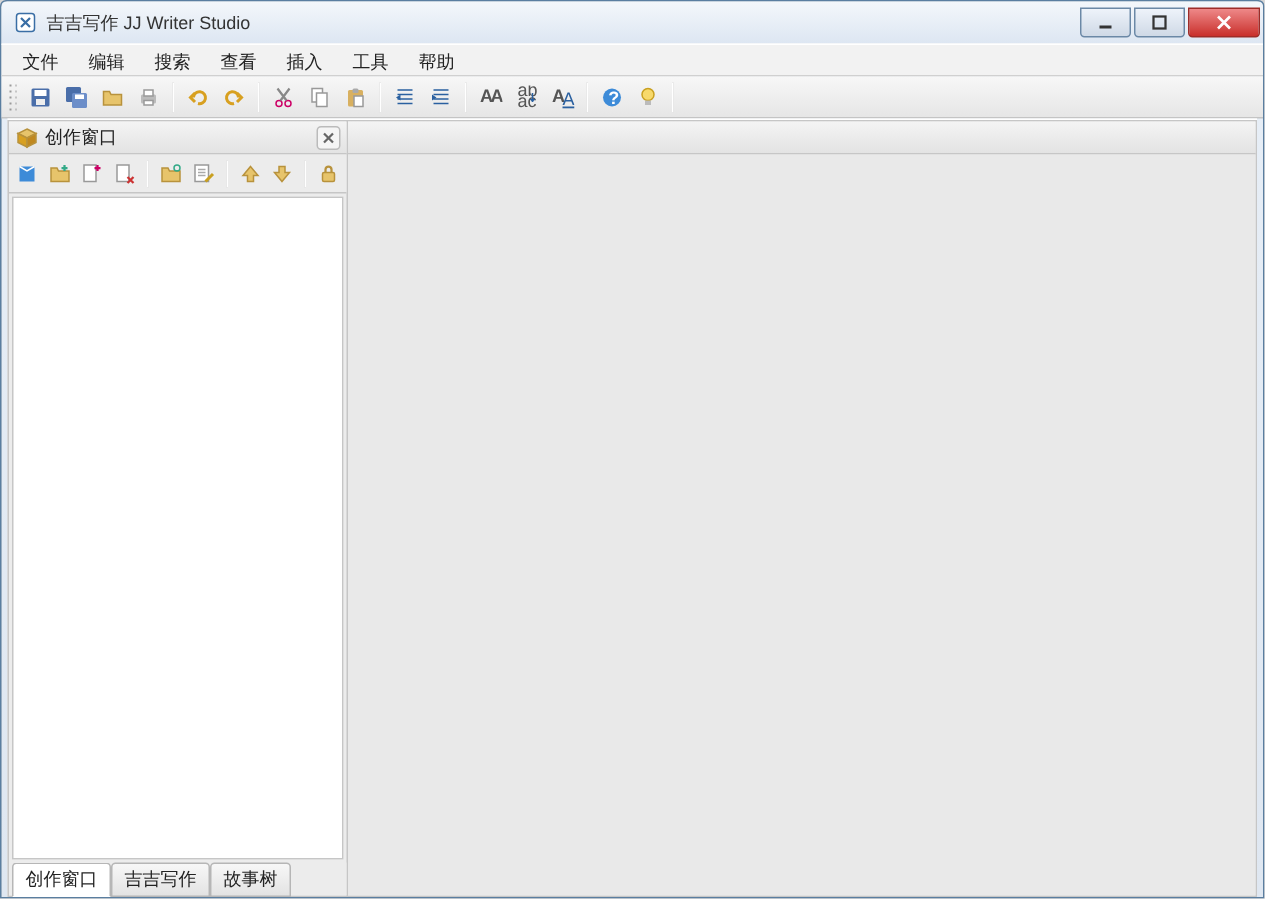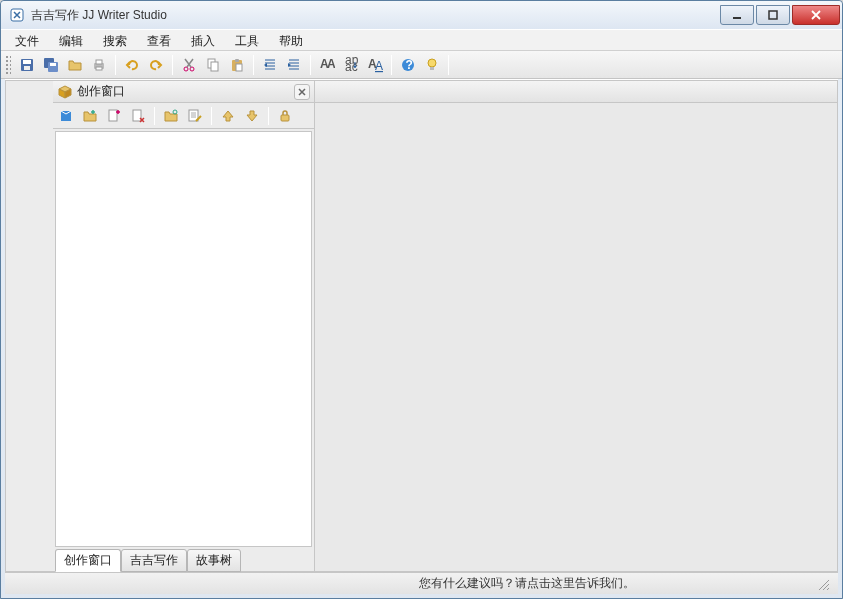--- a/index.html
+++ b/index.html
@@ -17,21 +17,21 @@
 
 .menubar { height: 22px; background: #f2f2f2; border-top: 1px solid #fff; border-bottom: 1px solid #d0d0d0; display: flex; align-items: flex-end; padding: 0 4px; }
 .menubar .menu-item { padding: 0 10px; display: flex; align-items: center; color: #222; cursor: default; }
 
 .toolbar { height: 28px; background: linear-gradient(#f7f7f7, #e6e6e6); border-bottom: 1px solid #c4c4c4; display: flex; align-items: center; padding: 0 4px; }
 .toolbar .grip { width: 6px; height: 20px; margin-right: 4px; background-image: radial-gradient(circle at 2px 2px, #9a9a9a 1px, transparent 1px); background-size: 4px 4px; }
 .toolbar .tb-btn { width: 24px; height: 24px; display: flex; align-items: center; justify-content: center; border-radius: 3px; cursor: pointer; }
 .toolbar .sep { width: 1px; height: 20px; background: #b6b6b6; margin: 0 4px; border-right: 1px solid #fff; }
 
 .body-area { flex: 1; display: flex; background: #ececec; border-top: 1px solid #fff; margin: 0 4px 0 4px; }
-.left-panel { width: 310px; display: flex; flex-direction: column; background: #ececec; border: 1px solid #c6c6c6; padding-left: 47px; }
+.left-panel { width: 227px; display: flex; flex-direction: column; background: #ececec; border: 1px solid #c6c6c6; }
 .panel-header { height: 22px; display: flex; align-items: center; padding: 0 4px; background: linear-gradient(#f4f4f4, #e3e3e3); border-bottom: 1px solid #c6c6c6; }
 .panel-header .ph-icon { width: 16px; height: 16px; margin-right: 4px; }
 .panel-header .ph-title { flex: 1; color: #222; }
 .panel-header .ph-close { width: 16px; height: 16px; border: 1px solid #bbb; border-radius: 3px; display: flex; align-items: center; justify-content: center; background: #f5f5f5; cursor: pointer; }
 .panel-toolbar { height: 26px; display: flex; align-items: center; padding: 0 2px; background: #ececec; border-bottom: 1px solid #c6c6c6; gap: 2px; }
 .panel-toolbar .ptb-btn { width: 22px; height: 22px; display: flex; align-items: center; justify-content: center; border-radius: 2px; cursor: pointer; }
 .panel-toolbar .psep { width: 1px; height: 18px; background: #b6b6b6; margin: 0 3px; border-right: 1px solid #fff; }
 .tree-area { flex: 1; background: #fff; margin: 2px; border: 1px solid #c6c6c6; }
 .panel-tabs { height: 22px; display: flex; align-items: flex-end; background: #ececec; padding: 0 2px; gap: 0; }
 .panel-tabs .ptab { padding: 2px 8px; border: 1px solid #b6b6b6; border-top-left-radius: 3px; border-top-right-radius: 3px; background: linear-gradient(#f7f7f7, #e3e3e3); cursor: pointer; position: relative; top: 1px; color: #222; }
@@ -340,23 +340,14 @@
         <div class="ptab">故事树</div>
       </div>
     </div>
 
     <div class="main-area">
       <div class="main-tabbar"></div>
       <div class="main-content"></div>
     </div>
   </div>
 
-  <div class="statusbar">
-    <div class="status-spacer"></div>
-    <span class="status-msg">您有什么建议吗？请点击这里告诉我们。</span>
-    <span class="grip-corner">
-      <svg width="14" height="14" viewBox="0 0 14 14">
-          <path d="M3 13 L13 3 M7 13 L13 7 M11 13 L13 11" stroke="#9a9a9a"></path>
-        </svg>
-    </span>
-  </div>
 
 </div>
 
 </body></html>

